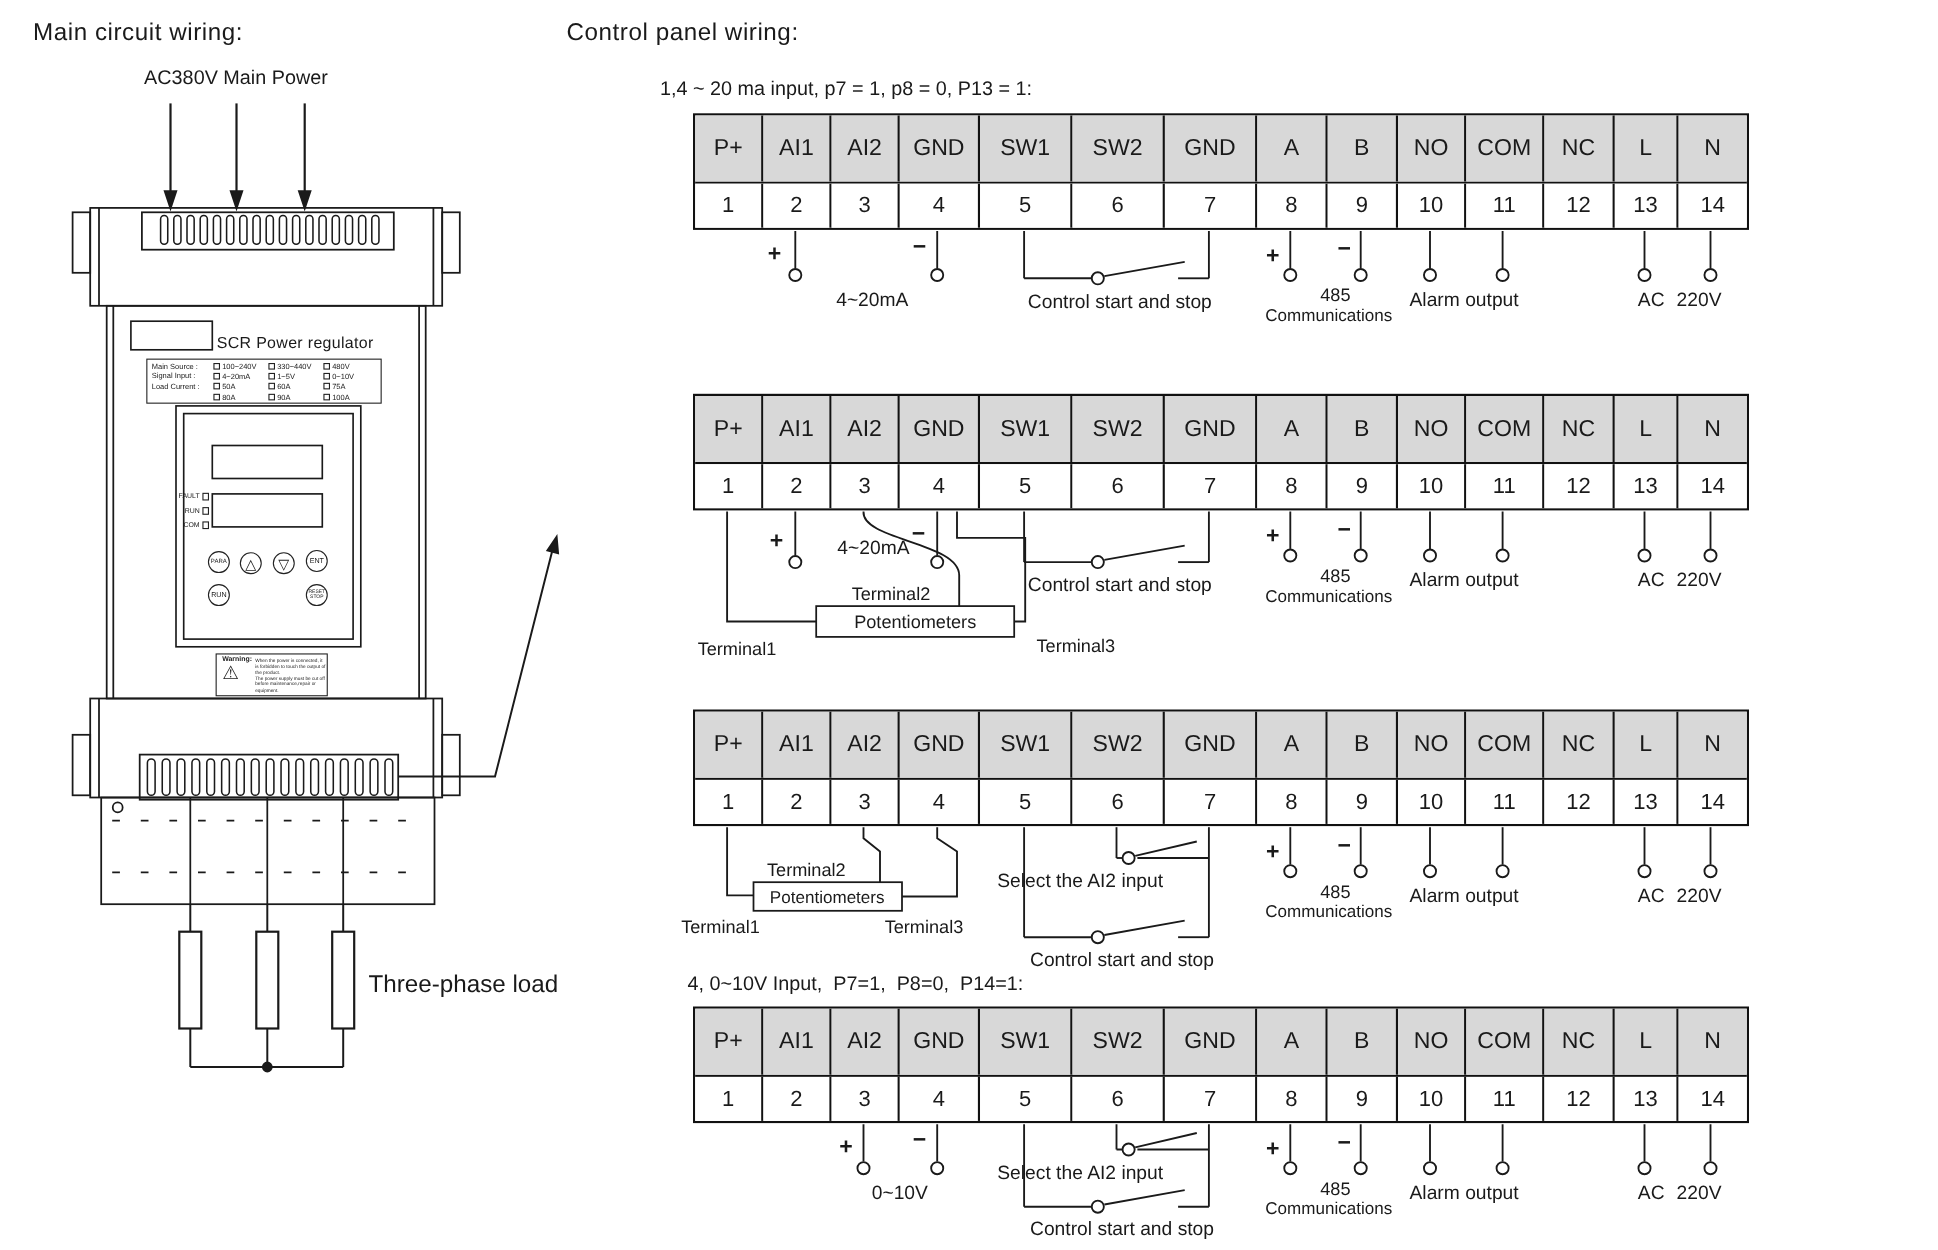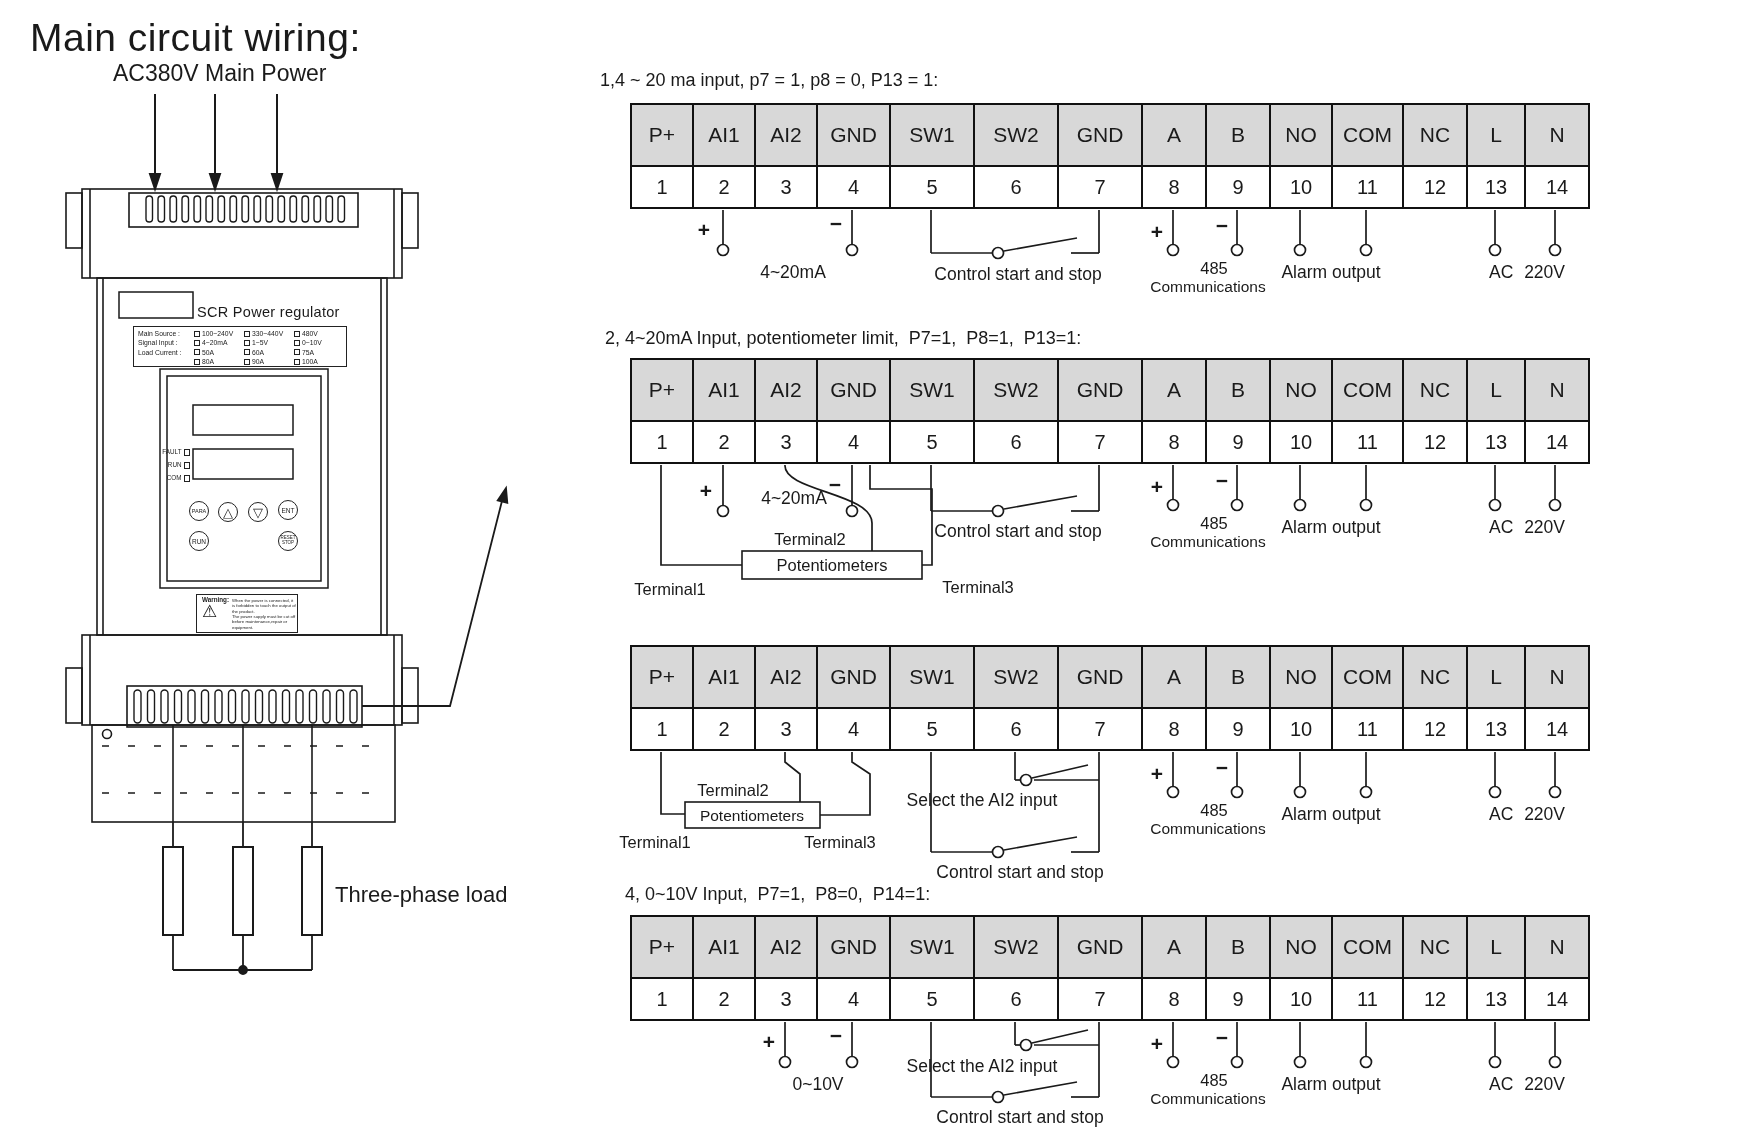--- a/index.html
+++ b/index.html
@@ -1,20 +1,20 @@
 <!DOCTYPE html>
 <html><head>
 <meta charset="utf-8">
 <style>
   html,body{margin:0;padding:0;background:#fff;}
   .canvas{position:relative;width:1762px;height:1136px;background:#fff;overflow:hidden;
           font-family:"Liberation Sans",sans-serif;color:#1a1a1a;}
   .abs{position:absolute;}
-  .h1{font-size:39px;font-weight:500;letter-spacing:.5px;}
-  .lbl-big{font-size:23px;}
+  .h1{font-size:22px;font-weight:500;letter-spacing:.5px;}
+  .lbl-big{font-size:18px;margin-left:18px;}
   .lbl-med{font-size:22px;}
   .caption{font-size:18px;white-space:pre;}
   .note{font-size:19.5px;line-height:1.26;white-space:pre-line;}
   svg{overflow:visible;display:block;}
   svg text{font-family:"Liberation Sans",sans-serif;fill:#1a1a1a;}
   .lineart{stroke:#1a1a1a;fill:none;}
   
   .tblock{position:absolute;left:630px;width:956px;border:2.5px solid #111;background:#fff;}
   .trow{display:grid;grid-template-columns:62px 62px 62px 73px 84px 84px 84px 64px 64px 62px 71px 64px 58px 62px;}
   .trow .tcell{border-right:2px solid #111;display:flex;align-items:center;justify-content:center;}
@@ -216,20 +216,21 @@
         <div class="">is forbidden to touch the output of</div>
         <div class="">the product.</div>
         <div class="">The power supply must be cut off</div>
         <div class="">before maintenance,repair or</div>
         <div class="">equipment.</div>
       </div>
   </div>
 
   <div class="abs lbl-med" style="left:335px;top:882px;">Three-phase load</div>
 
+  <div class="abs h1" style="left:515px;top:16px;">Control panel wiring:</div>
 
   <div class="abs caption" style="left:600px;top:70px;">1,4 ~ 20 ma input, p7 = 1, p8 = 0, P13 = 1:</div>
   <div class="tblock" style="top:103px;">
     <div class="trow thead">
         <div class="tcell">P+</div>
         <div class="tcell">AI1</div>
         <div class="tcell">AI2</div>
         <div class="tcell">GND</div>
         <div class="tcell">SW1</div>
         <div class="tcell">SW2</div>
@@ -289,21 +290,20 @@
     <text x="163" y="68" font-size="17.5" text-anchor="middle">4~20mA</text>
     <text x="388" y="70" font-size="17.5" text-anchor="middle">Control start and stop</text>
     <text x="527" y="29" font-size="21" font-weight="bold" text-anchor="middle">+</text>
     <text x="592" y="23" font-size="21" font-weight="bold" text-anchor="middle">−</text>
     <text x="584" y="64" font-size="16.5" text-anchor="middle">485</text>
     <text x="578" y="82" font-size="15.5" text-anchor="middle">Communications</text>
     <text x="701" y="68" font-size="17.5" text-anchor="middle">Alarm output</text>
     <text x="897" y="68" font-size="17.5" text-anchor="middle" style="word-spacing:6px">AC 220V</text>
   </svg>
 
-  <div class="abs caption" style="left:605px;top:328px;">2, 4~20mA Input, potentiometer limit,  P7=1,  P8=1,  P13=1:</div>
   <div class="tblock" style="top:358px;">
     <div class="trow thead">
         <div class="tcell">P+</div>
         <div class="tcell">AI1</div>
         <div class="tcell">AI2</div>
         <div class="tcell">GND</div>
         <div class="tcell">SW1</div>
         <div class="tcell">SW2</div>
         <div class="tcell">GND</div>
         <div class="tcell">A</div>

